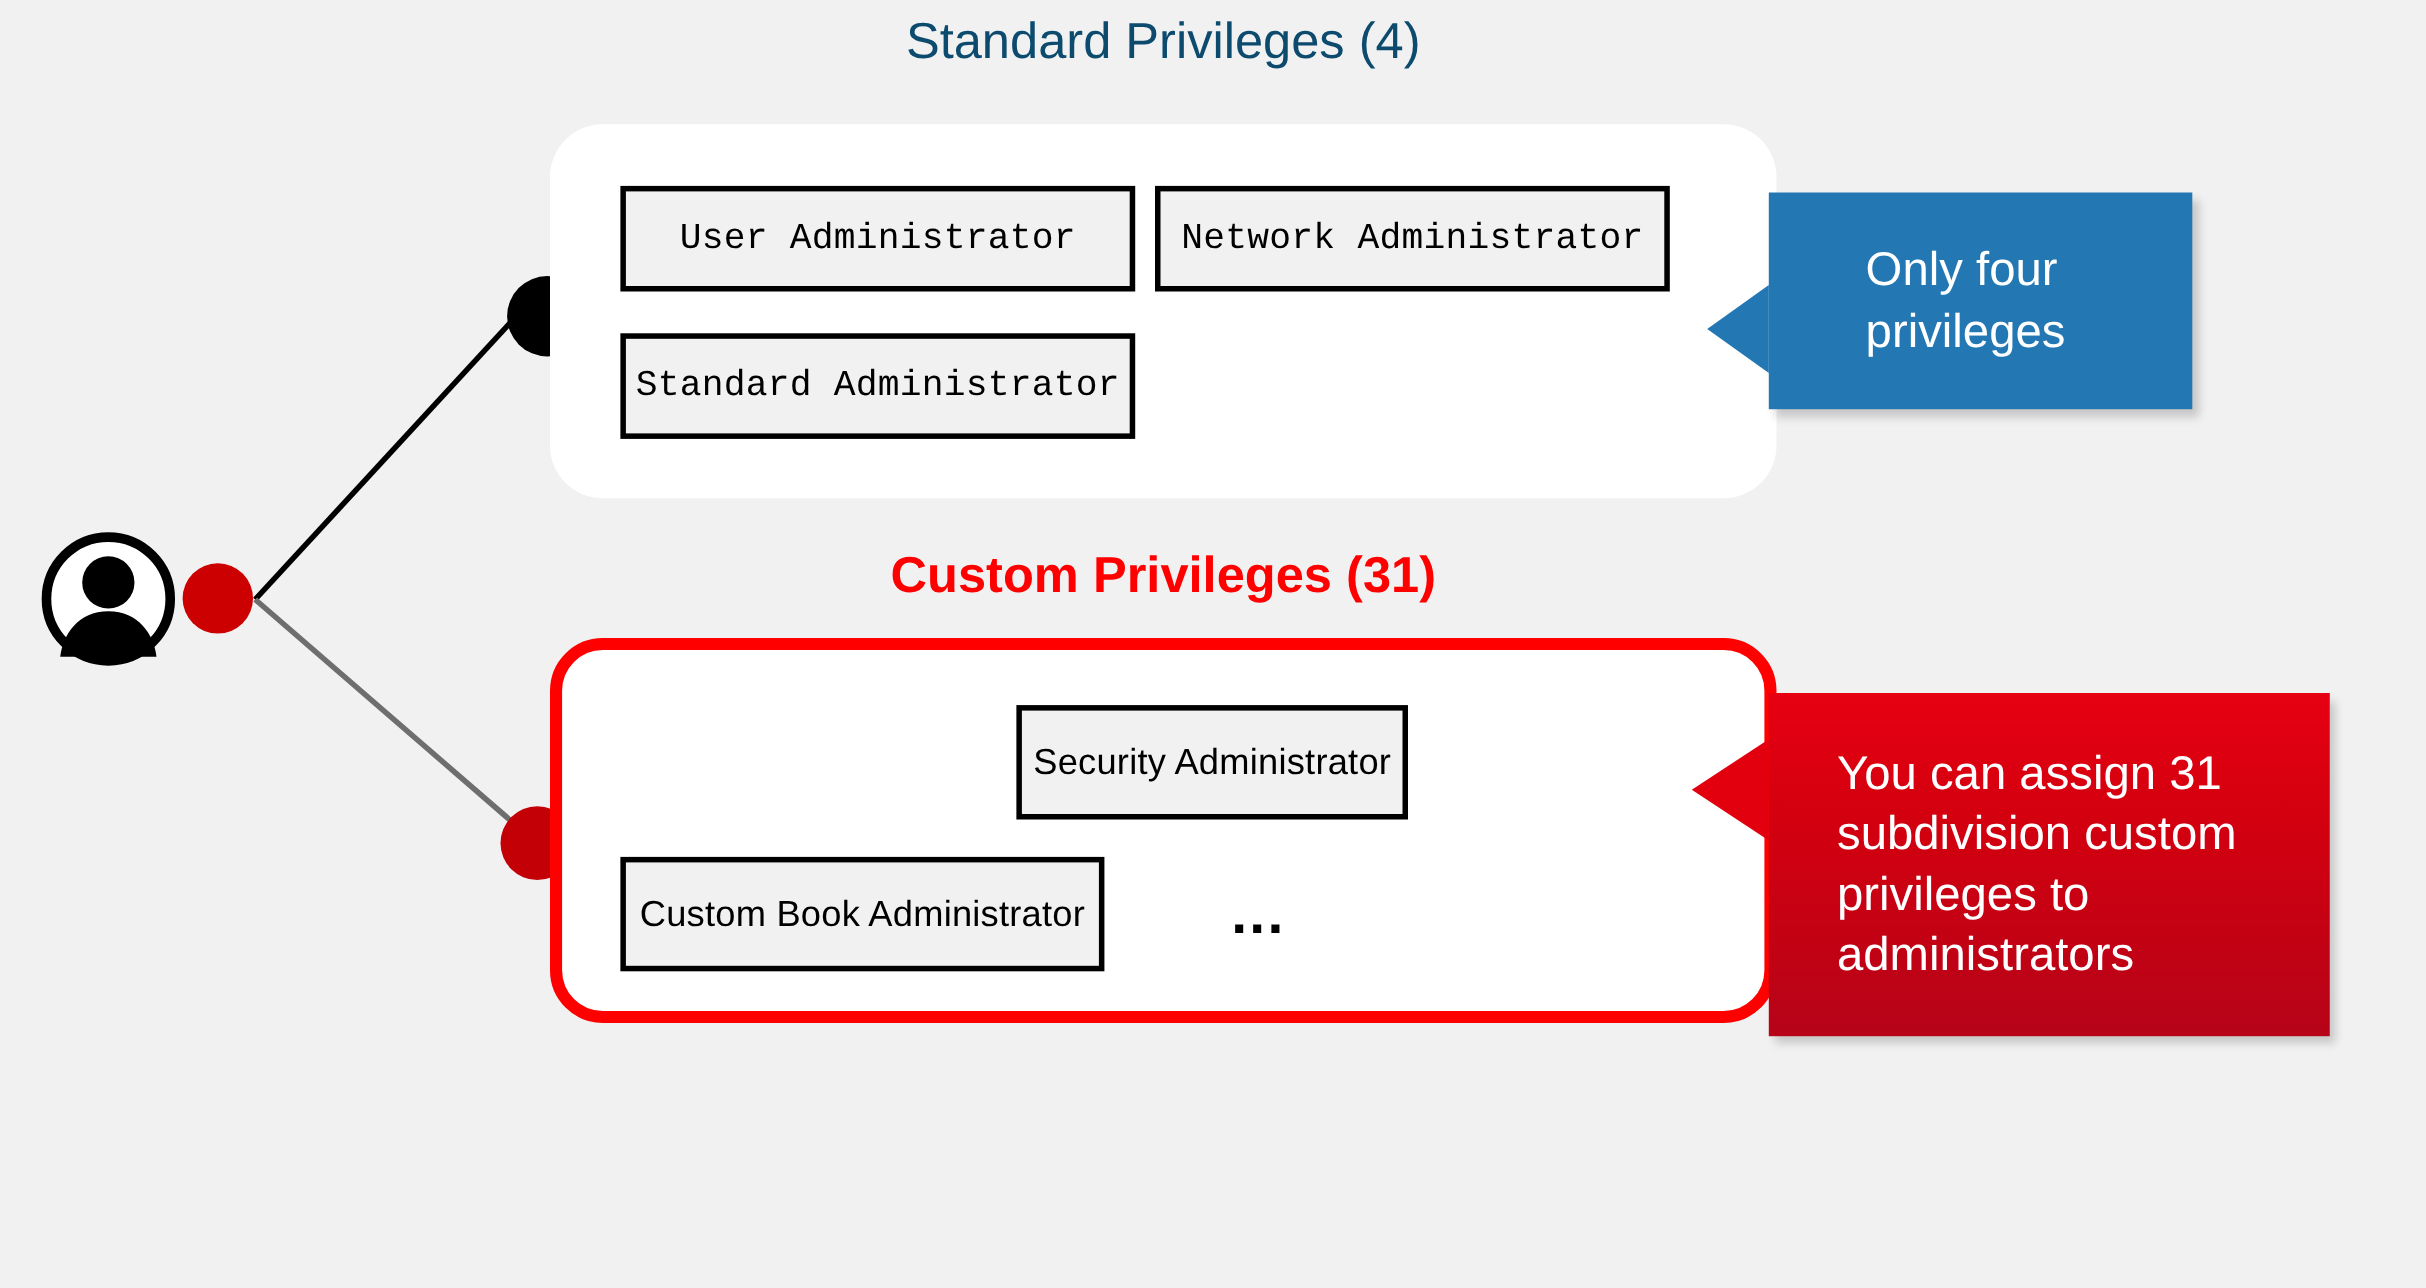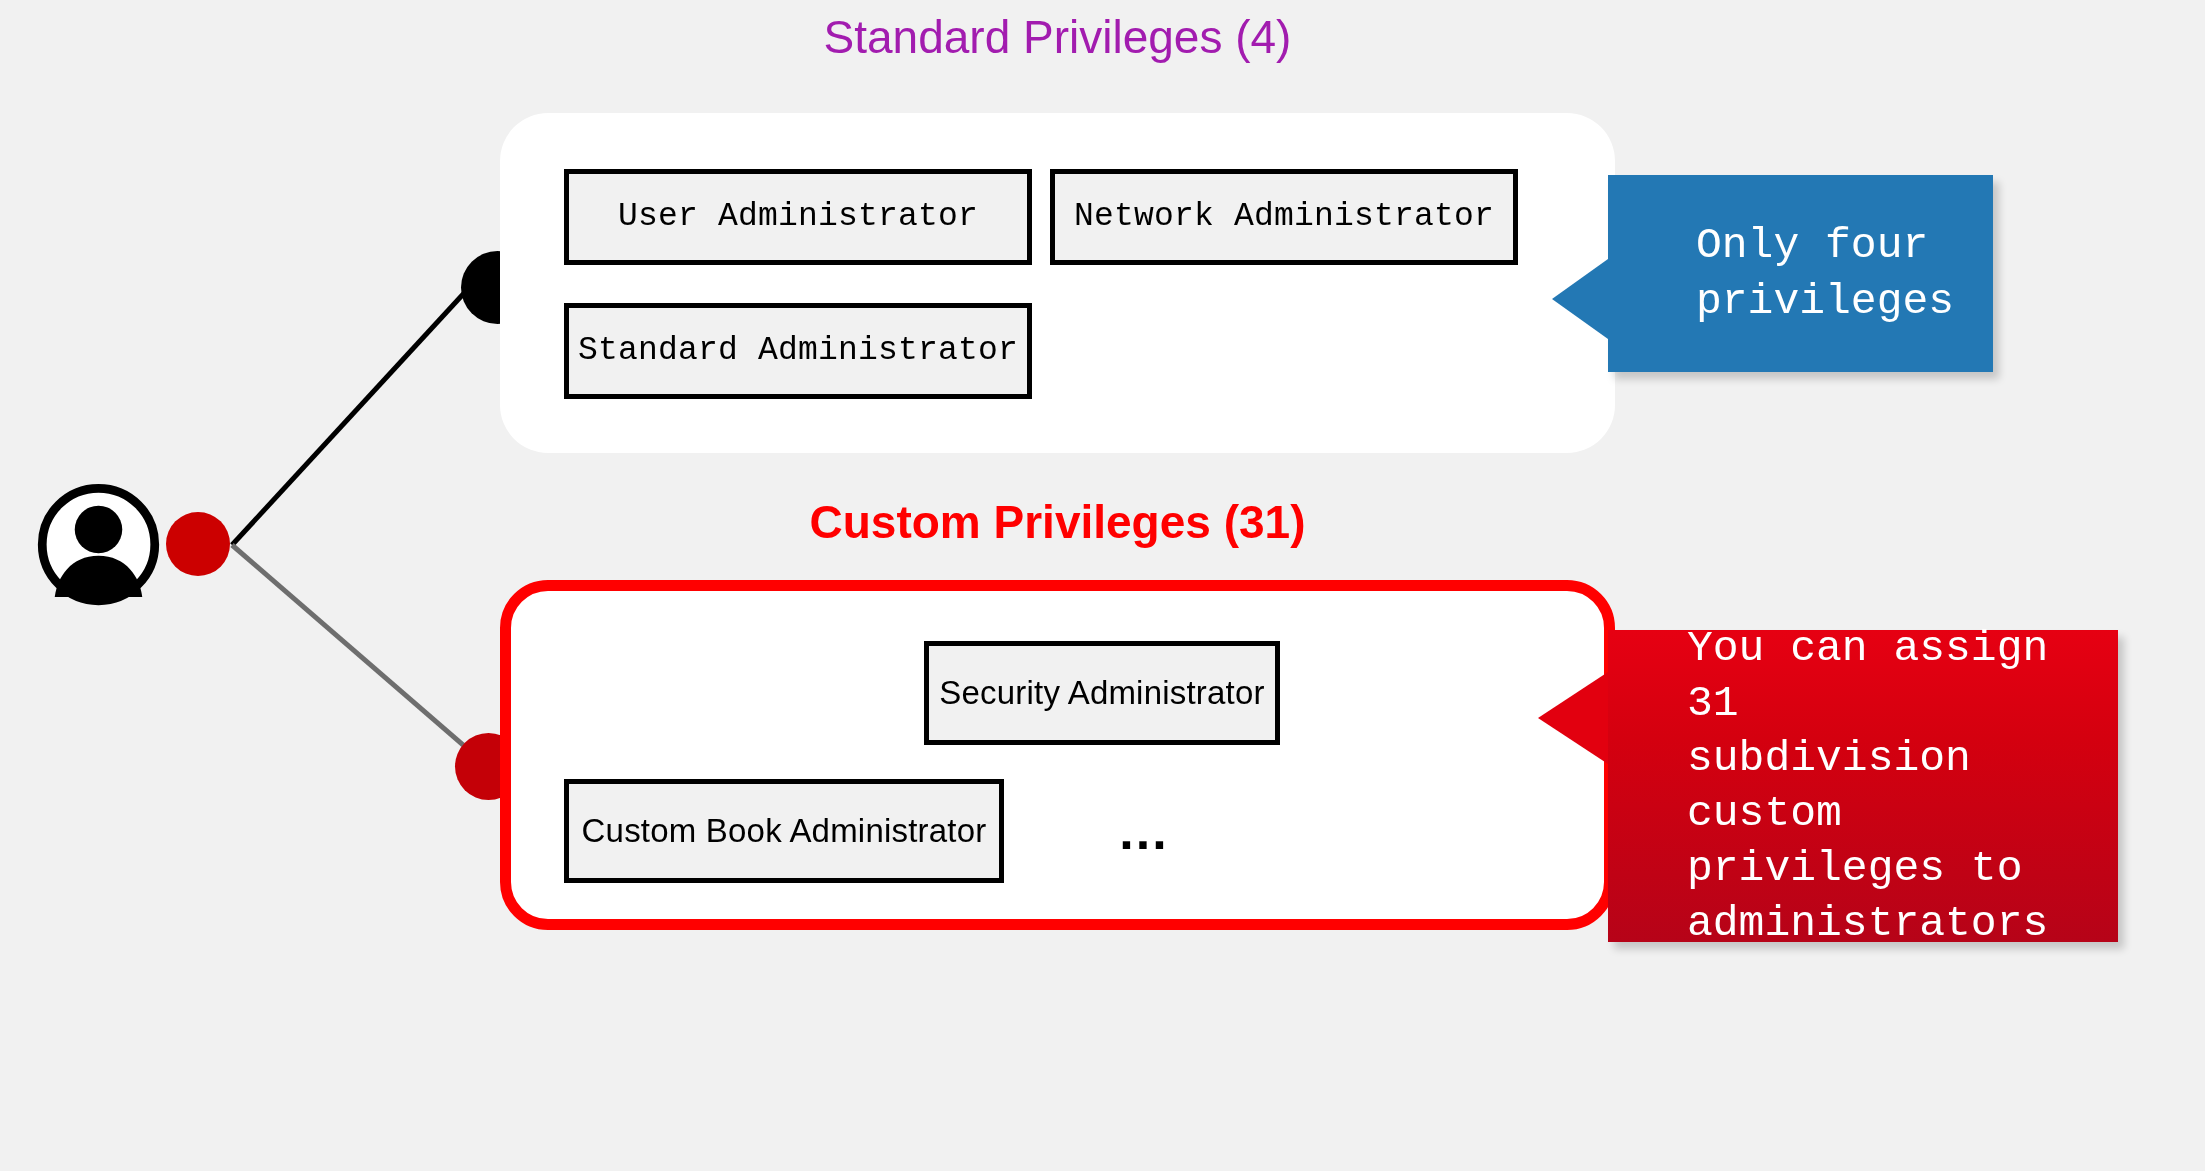--- a/index.html
+++ b/index.html
@@ -103,21 +103,21 @@
   .section-title {
     position: absolute;
     text-align: center;
     white-space: nowrap;
   }
   #standard-title {
     left: 500px;
     top: 10px;
     width: 1115px;
     font-size: 46px;
-    color: #a21caf;
+    color: #0c4a6e;
   }
   #custom-title {
     left: 500px;
     top: 495px;
     width: 1115px;
     font-size: 46px;
     font-weight: bold;
     color: #FF0000;
   }
 
@@ -125,21 +125,20 @@
   .callout {
     position: absolute;
     box-sizing: border-box;
     color: #FFFFFF;
     display: flex;
     align-items: center;
   }
   .callout-text {
     display: block;
     white-space: pre-line;
-    font-family: Liberation Mono, monospace;
   }
 
   #callout-standard {
     left: 1608px;
     top: 175px;
     width: 385px;
     height: 197px;
     background: #2378B4;
     box-shadow: 6px 7px 8px rgba(0,0,0,0.18);
     padding-left: 88px;
@@ -157,21 +156,21 @@
     border-right: 56px solid #2378B4;
   }
 
   #callout-custom {
     left: 1608px;
     top: 630px;
     width: 510px;
     height: 312px;
     background: linear-gradient(180deg, #E60012 0%, #D4000F 35%, #B60318 100%);
     box-shadow: 6px 7px 8px rgba(0,0,0,0.18);
-    padding-left: 79px;
+    padding-left: 62px;
     padding-right: 18px;
     font-size: 43px;
     line-height: 1.28;
   }
   #callout-custom-tail {
     position: absolute;
     left: -70px;
     top: 42px;
     width: 0; height: 0;
     border-top: 46px solid transparent;

